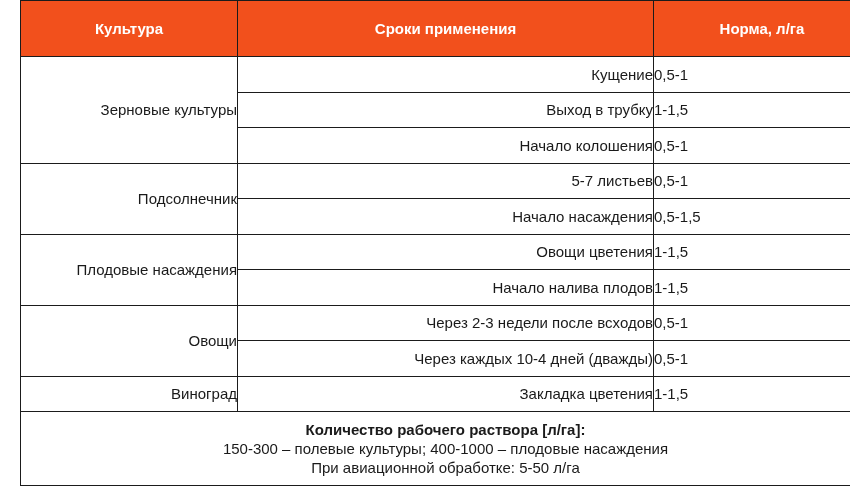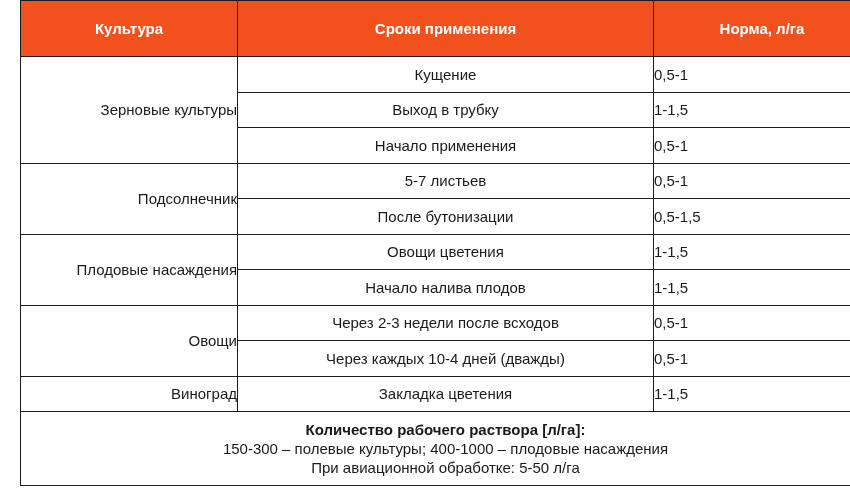--- a/index.html
+++ b/index.html
@@ -2,21 +2,21 @@
 <html><head>
 <meta charset="utf-8">
 <style>
   html, body { margin: 0; padding: 0; background: #ffffff; }
   body { width: 850px; height: 493px; overflow: hidden; font-family: "Liberation Sans", sans-serif; color: #1a1a1a; }
   table.app { border-collapse: collapse; width: 850px; table-layout: fixed; margin-left: 20px; }
   table.app td, table.app th { border: 1.5px solid #1b1b1b; padding: 0; font-size: 15px; }
   th { background: #f2501c; color: #ffffff; font-weight: bold; height: 55px; text-align: center; font-size: 15.5px; }
   td { height: 34.5px; }
   td.culture { padding-left: 10px; text-align: right; }
-  td.term { padding-left: 12px; text-align: center; }
+  td.term { padding-left: 12px; text-align: right; }
   td.norm { text-align: left; }
   td.footer { text-align: center; height: 73px; line-height: 19px; font-size: 15px; }
   .footer b { font-weight: bold; }
 </style>
 </head>
 <body>
 
 <table class="app">
   <colgroup>
     <col style="width:217px">
@@ -35,31 +35,31 @@
     <tr>
       <td class="culture" rowspan="3">Зерновые  культуры</td>
       <td class="term">Кущение</td>
       <td class="norm">0,5-1</td>
     </tr>
     <tr>
       <td class="term">Выход в трубку</td>
       <td class="norm">1-1,5</td>
     </tr>
     <tr>
-      <td class="term">Начало применения</td>
+      <td class="term">Начало колошения</td>
       <td class="norm">0,5-1</td>
     </tr>
 
     <tr>
       <td class="culture" rowspan="2">Подсолнечник</td>
       <td class="term">5-7 листьев</td>
       <td class="norm">0,5-1</td>
     </tr>
     <tr>
-      <td class="term">После бутонизации</td>
+      <td class="term">Начало насаждения</td>
       <td class="norm">0,5-1,5</td>
     </tr>
 
     <tr>
       <td class="culture" rowspan="2">Плодовые насаждения</td>
       <td class="term">Овощи цветения</td>
       <td class="norm">1-1,5</td>
     </tr>
     <tr>
       <td class="term">Начало налива плодов</td>

